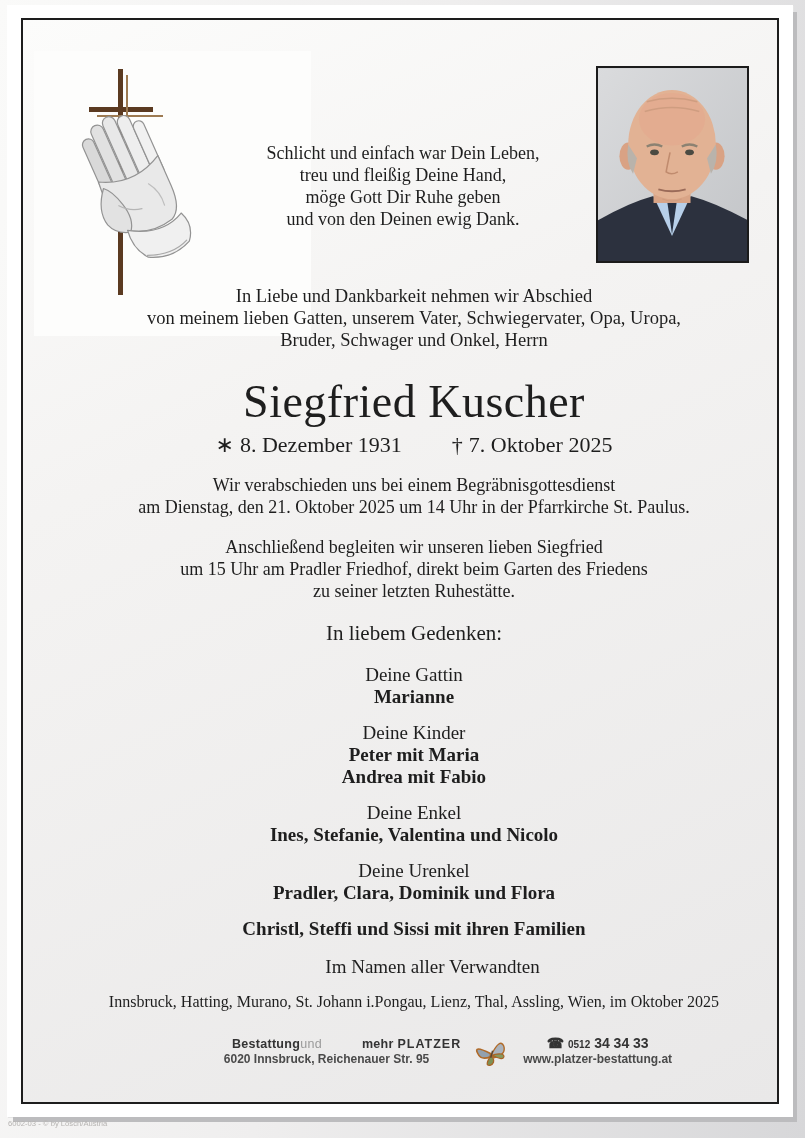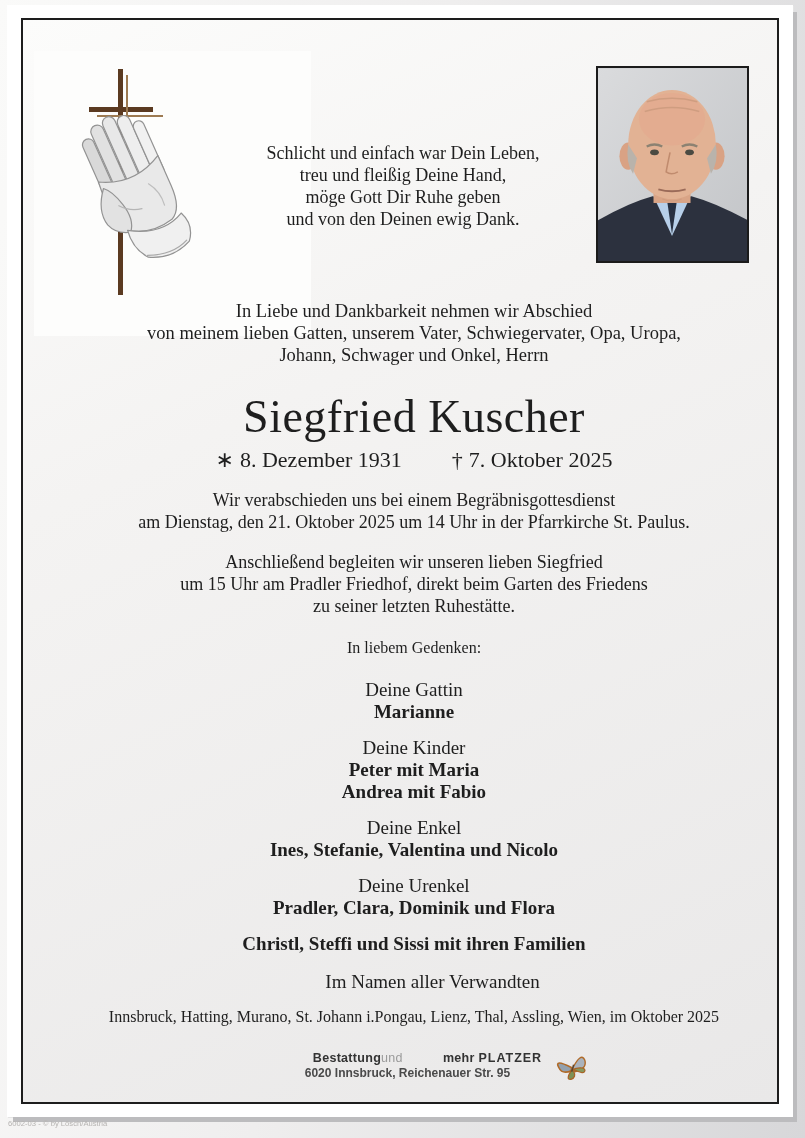--- a/index.html
+++ b/index.html
@@ -35,37 +35,37 @@
     border:2px solid #1b1b1b; background:#ccced1;
   }
   .photo svg { display:block; width:100%; height:100%; }
   
   .txt { color:#1e1e1e; }
   .poem {
     position:absolute; top:122px; left:11px; width:100%; text-align:center;
     font-size:19px; line-height:26px; transform:translateX(-8px);
   }
   .main-flow {
-    position:absolute; top:280px; left:0; width:100%; text-align:center;padding-left:28px;
+    position:absolute; top:265px; left:0; width:100%; text-align:center;padding-left:28px;
   }
   .line { white-space:nowrap; font-size:18px; line-height:22px; }
   .intro .line { font-size:18.5px; }
   .deceased-name {
     font-size:46px; line-height:52px; margin-top:25px; font-weight:normal;
     letter-spacing:0.5px;
   }
   .dates-row {
     margin-top:4px; display:flex; justify-content:center; gap:50px;
     font-size:22px; line-height:26px;
   }
   .date-item { white-space:nowrap; }
   .date-sym { display:inline-block; margin-right:6px; }
   .para-1 { margin-top:16px; }
   .para-2 { margin-top:18px; }
-  .remembrance { margin-top:20px; font-size:16px; line-height:22px; }
+  .remembrance { margin-top:20px; font-size:21px; line-height:22px; }
   .group { margin-top:14px; }
   .group.first { margin-top:20px; }
   .group .relation { font-size:19px; line-height:22px; }
   .group .names { font-weight:bold; font-size:19px; line-height:22px; }
   .closing { margin-top:16px; font-size:19px; line-height:22px;margin-left:37px; }
   .places { margin-top:14px; font-size:16px; line-height:20px; }
   
   .funeral-footer {
     margin-top:24px; display:flex; justify-content:center; align-items:center;
     gap:13px; font-family:"Liberation Sans", sans-serif; color:#3b3b3b;
@@ -155,21 +155,21 @@
         <div class="line">treu und fleißig Deine Hand,</div>
         <div class="line">möge Gott Dir Ruhe geben</div>
         <div class="line">und von den Deinen ewig Dank.</div>
       </div>
 
       <div class="main-flow txt">
 
         <div class="intro">
           <div class="line">In Liebe und Dankbarkeit nehmen wir Abschied</div>
           <div class="line">von meinem lieben Gatten, unserem Vater, Schwiegervater, Opa, Uropa,</div>
-          <div class="line">Johann, Schwager und Onkel, Herrn</div>
+          <div class="line">Bruder, Schwager und Onkel, Herrn</div>
         </div>
 
         <div class="deceased-name">Siegfried Kuscher</div>
 
         <div class="dates-row">
           <span class="date-item">
             <span class="date-sym">∗</span><span>8. Dezember 1931</span>
           </span>
           <span class="date-item">
             <span class="date-sym">†</span><span>7. Oktober 2025</span>
@@ -228,20 +228,28 @@
           </div>
           <svg class="butterfly" viewBox="0 0 36 30">
             <g transform="rotate(-18 18 15)">
               <path d="M16,16 Q2,2 4,12 Q5,20 15,19 Z" fill="#93a1ae" stroke="#b06a28" stroke-width="1.6" stroke-linejoin="round"></path>
               <path d="M17,17 Q30,4 31,13 Q31,22 18,21 Z" fill="#aab3bd" stroke="#b06a28" stroke-width="1.4" stroke-linejoin="round"></path>
               <path d="M16,18 Q6,26 12,27 Q18,27 17,20 Z" fill="#7d9156" stroke="#a86426" stroke-width="1.3" stroke-linejoin="round"></path>
               <path d="M18,19 Q26,27 28,23 Q29,19 19,18 Z" fill="#87995f" stroke="#a86426" stroke-width="1.2" stroke-linejoin="round"></path>
               <line x1="15" y1="20" x2="19" y2="14" stroke="#5a4632" stroke-width="1.5"></line>
             </g>
           </svg>
+          <div class="ff-right">
+            <div class="phone-line">
+              <span class="phone-icon">☎</span>
+              <span class="phone-prefix">0512</span>
+              <span>34 34 33</span>
+            </div>
+            <div class="web-line">www.platzer-bestattung.at</div>
+          </div>
         </div>
 
       </div>
     </div>
   </div>
 
   <div class="print-copyright">6002-03  -  © by Lösch/Austria</div>
 </div>
 
 </body></html>

